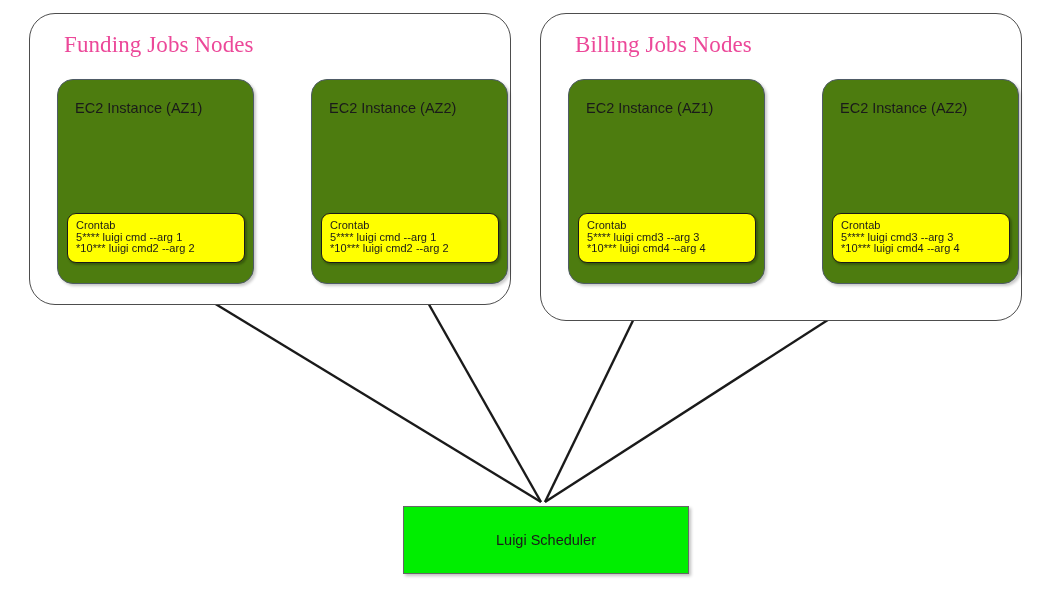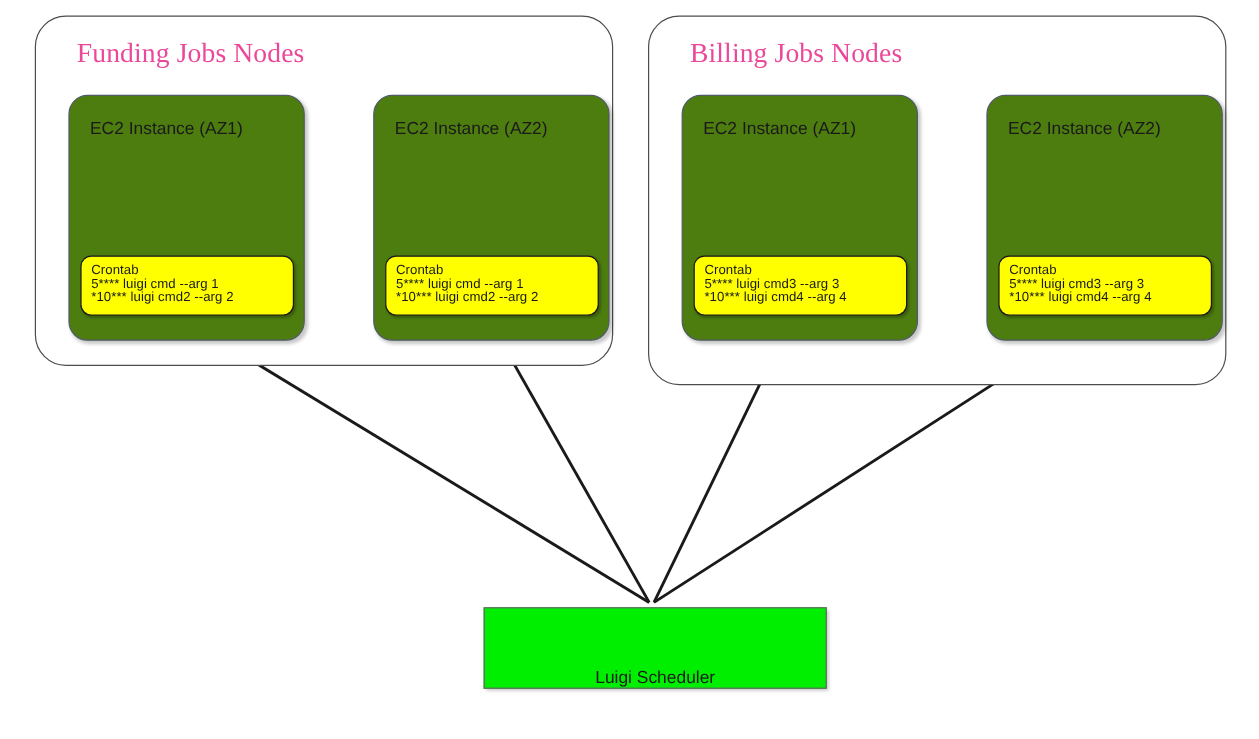--- a/index.html
+++ b/index.html
@@ -89,21 +89,21 @@
     position: absolute;
     left: 403px;
     top: 506px;
     width: 286px;
     height: 68px;
     box-sizing: border-box;
     background: #00ee00;
     border: 1.6px solid #666666;
     box-shadow: 2px 2px 3px rgba(0,0,0,0.25);
     display: flex;
-    align-items: flex-end;
+    align-items: center;
     justify-content: center;
   }
   #scheduler-label {
     font-size: 14.5px;
     color: #1a1a1a;
   }
 </style>
 </head>
 <body>
 

